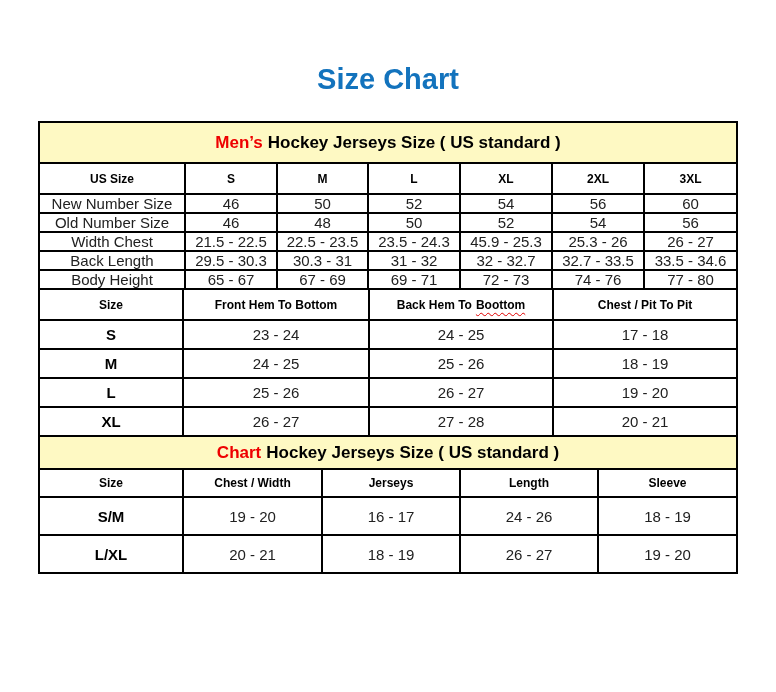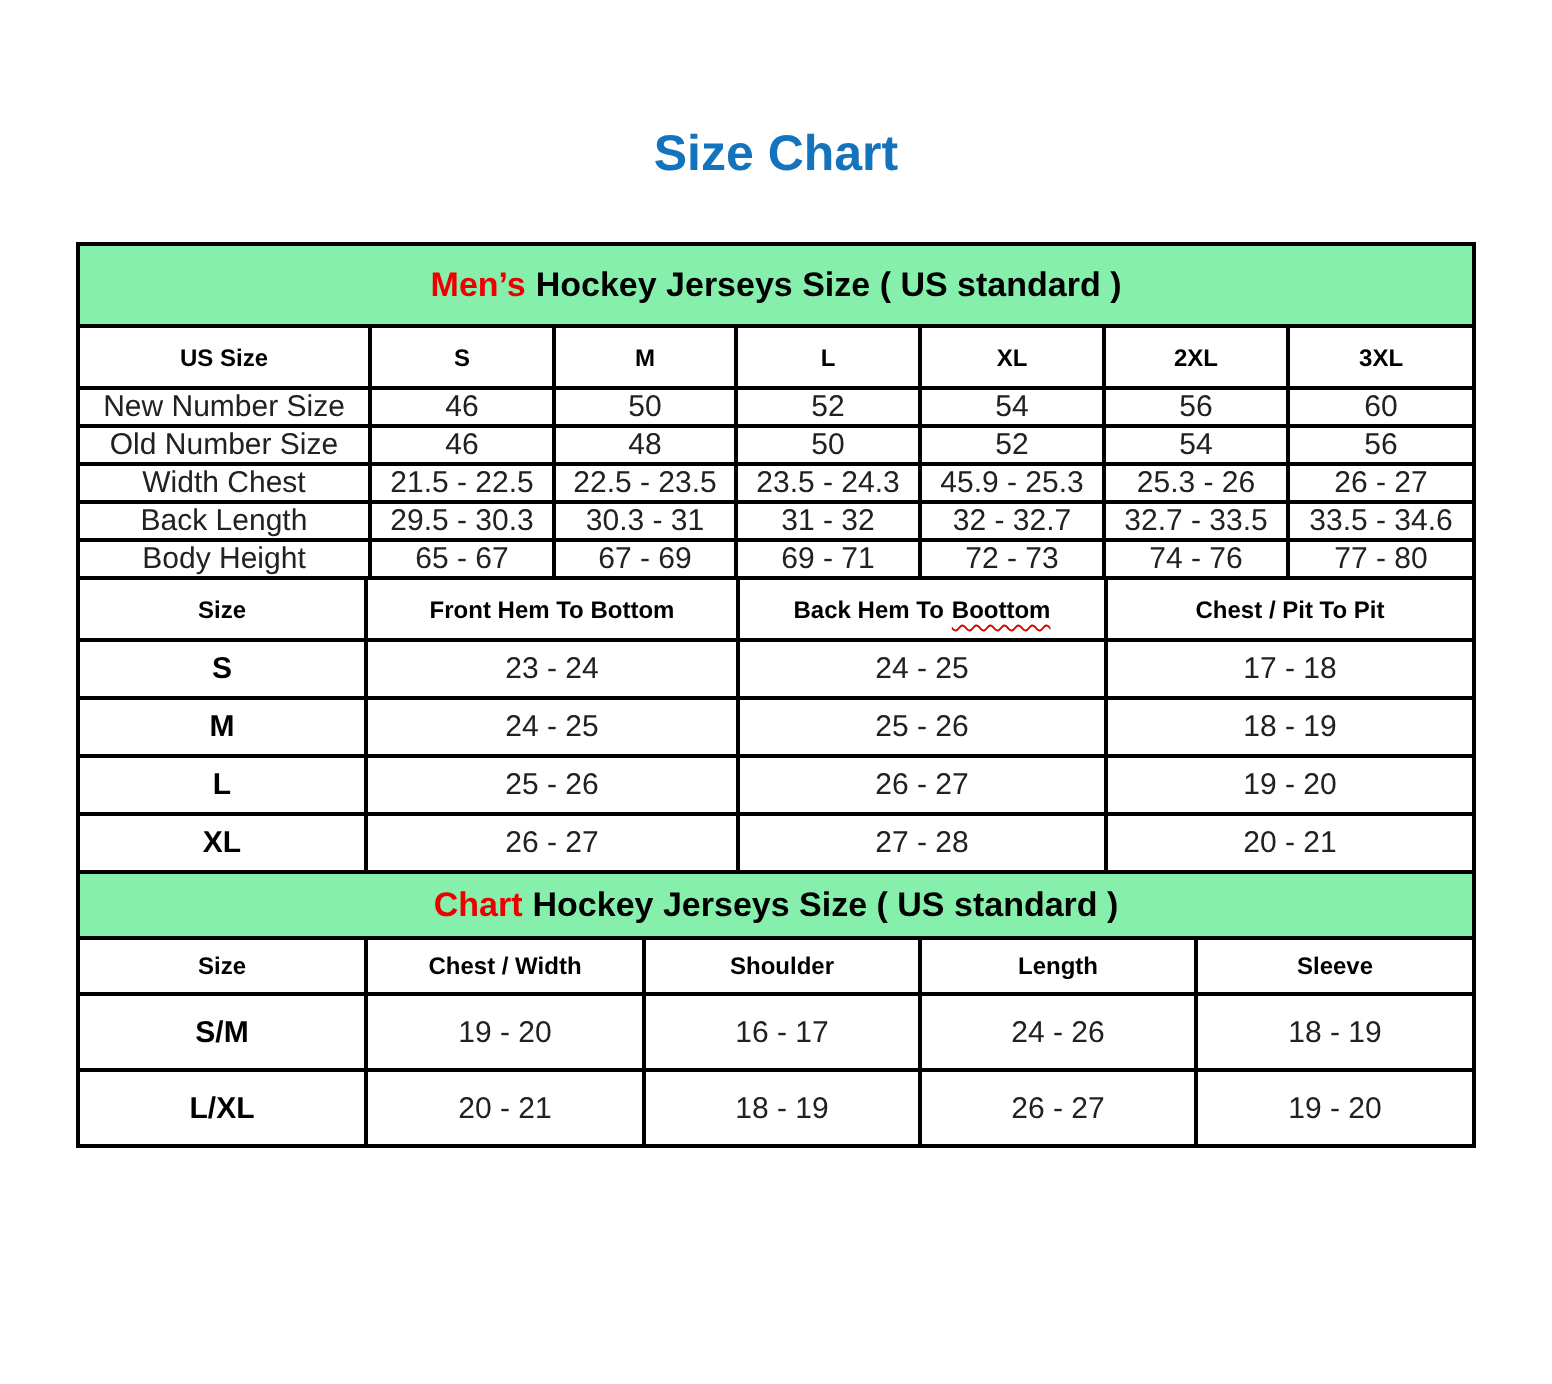--- a/index.html
+++ b/index.html
@@ -5,38 +5,38 @@
   html, body { margin: 0; padding: 0; }
   body {
     width: 776px; height: 692px; background: #ffffff;
     font-family: "Liberation Sans", sans-serif; color: #000;
     overflow: hidden;
   }
   .canvas { position: relative; width: 776px; height: 692px; background: #fff; }
 
   .page-title {
     position: absolute; top: 63px; left: 0; width: 776px;
-    text-align: center; font-size: 25px; font-weight: bold;
+    text-align: center; font-size: 29px; font-weight: bold;
     color: #1373bd; letter-spacing: 0px;
   }
 
   .tables-wrap { position: absolute; left: 38px; top: 121px; width: 698px; }
 
   table {
     border-collapse: collapse; table-layout: fixed;
     width: 698px; background: #fff;
   }
   table + table { margin-top: -2px; }
   th, td {
     border: 2px solid #000; text-align: center; vertical-align: middle;
     padding: 0 2px; overflow: hidden; white-space: nowrap;
   }
 
   .banner-cell {
-    background: #86efac; font-weight: bold; font-size: 17px;
+    background: #fef9c3; font-weight: bold; font-size: 17px;
   }
   .banner-highlight { color: #ee0000; }
   .banner-rest { color: #000; margin-left: 5px; }
 
   tr.banner-row-mens   { height: 41px; }
   tr.banner-row-womens { height: 37px; }
   tr.banner-row-youth  { height: 33px; }
 
   th { font-size: 12px; font-weight: bold; color: #000; }
   tr.header-row-mens   { height: 31px; }
@@ -188,21 +188,21 @@
           <col style="width:138px">
           <col style="width:139px">
       </colgroup>
       <tbody>
           <tr class="banner-row-youth">
         <td class="banner-cell" colspan="5"><span class="banner-highlight">Chart</span><span class="banner-rest">Hockey Jerseys Size ( US standard )</span></td>
       </tr>
       <tr class="header-row-youth">
         <th>Size</th>
         <th>Chest / Width</th>
-        <th>Shoulder</th>
+        <th>Jerseys</th>
         <th>Length</th>
         <th>Sleeve</th>
       </tr>
       <tr class="data-row-youth">
         <td class="row-label-bold">S/M</td>
         <td>19 - 20</td>
         <td>16 - 17</td>
         <td>24 - 26</td>
         <td>18 - 19</td>
       </tr>

